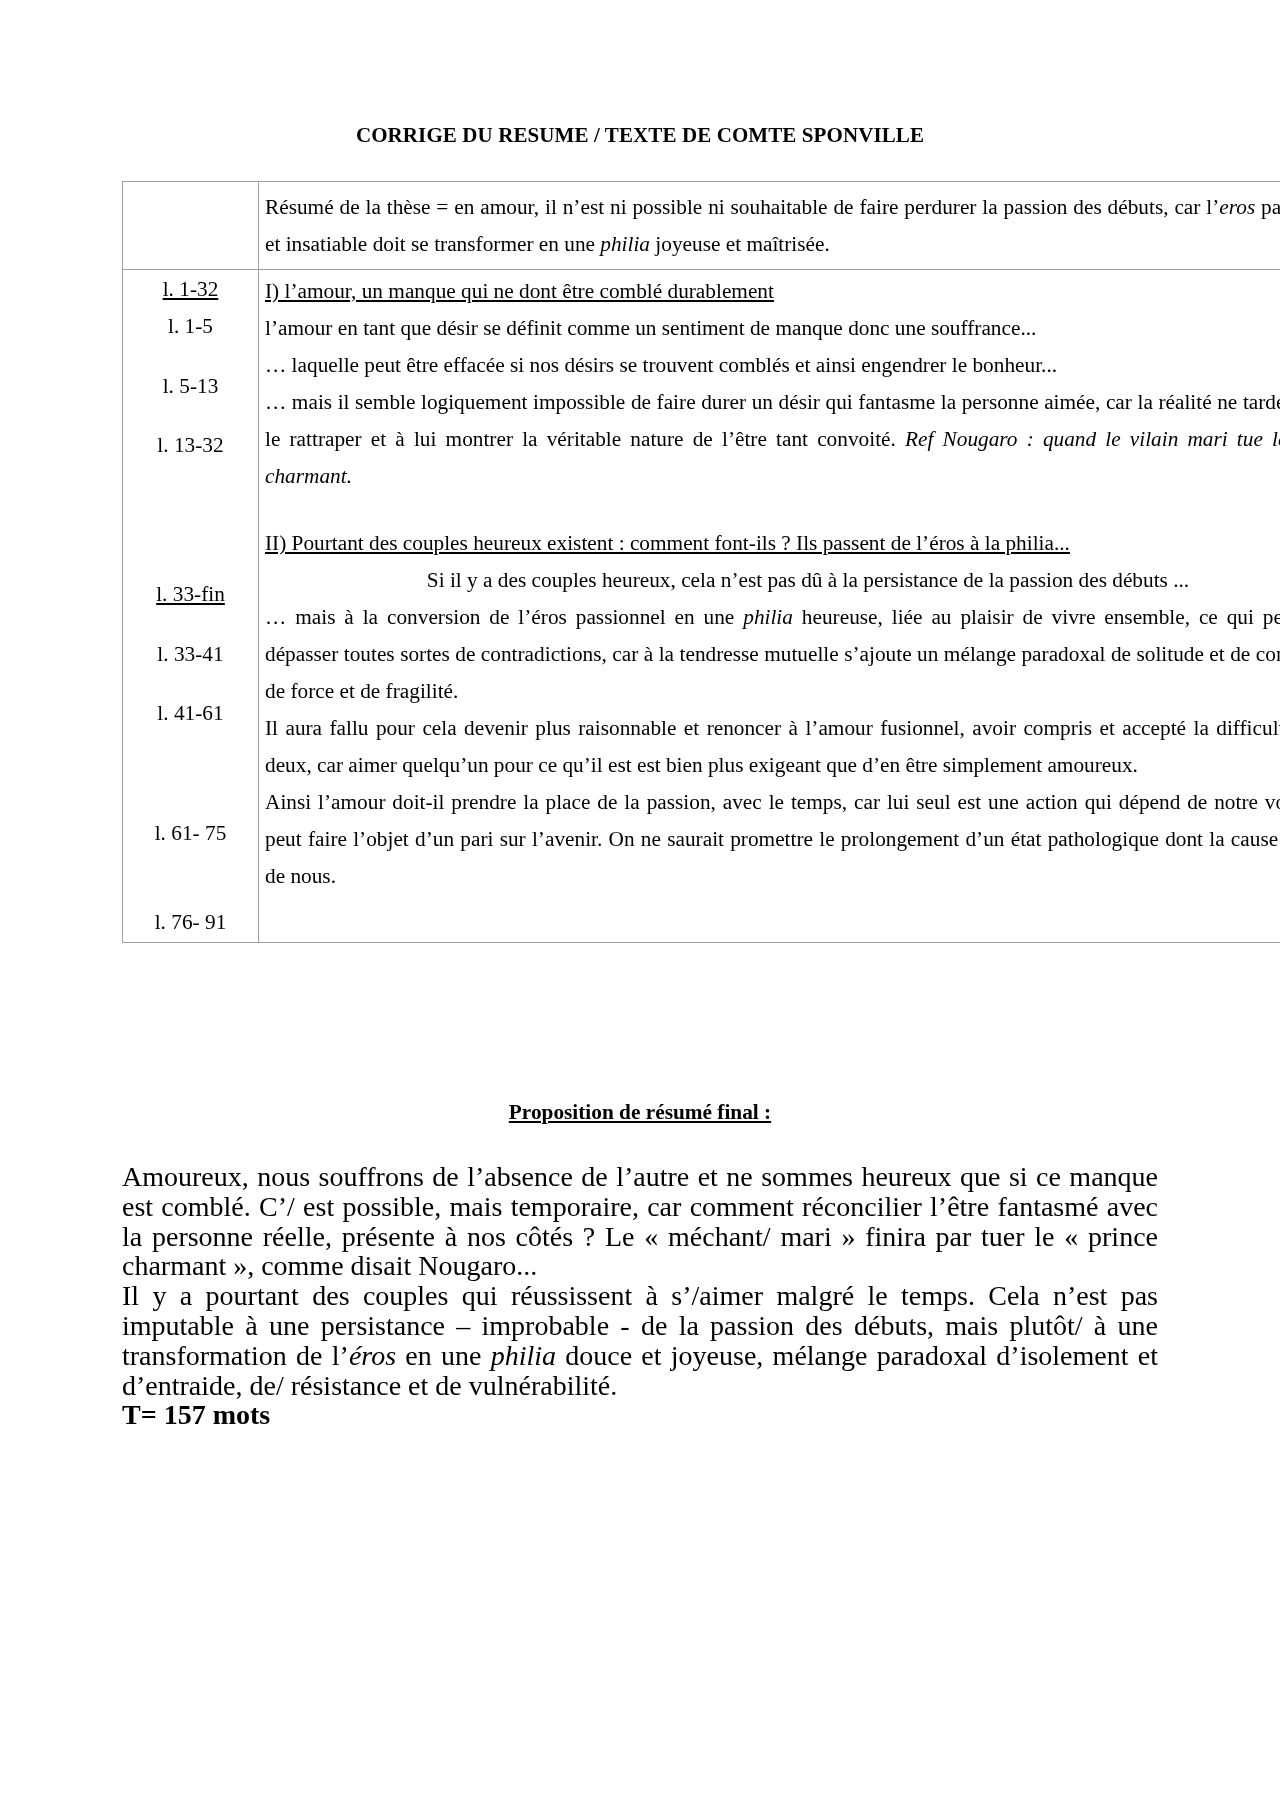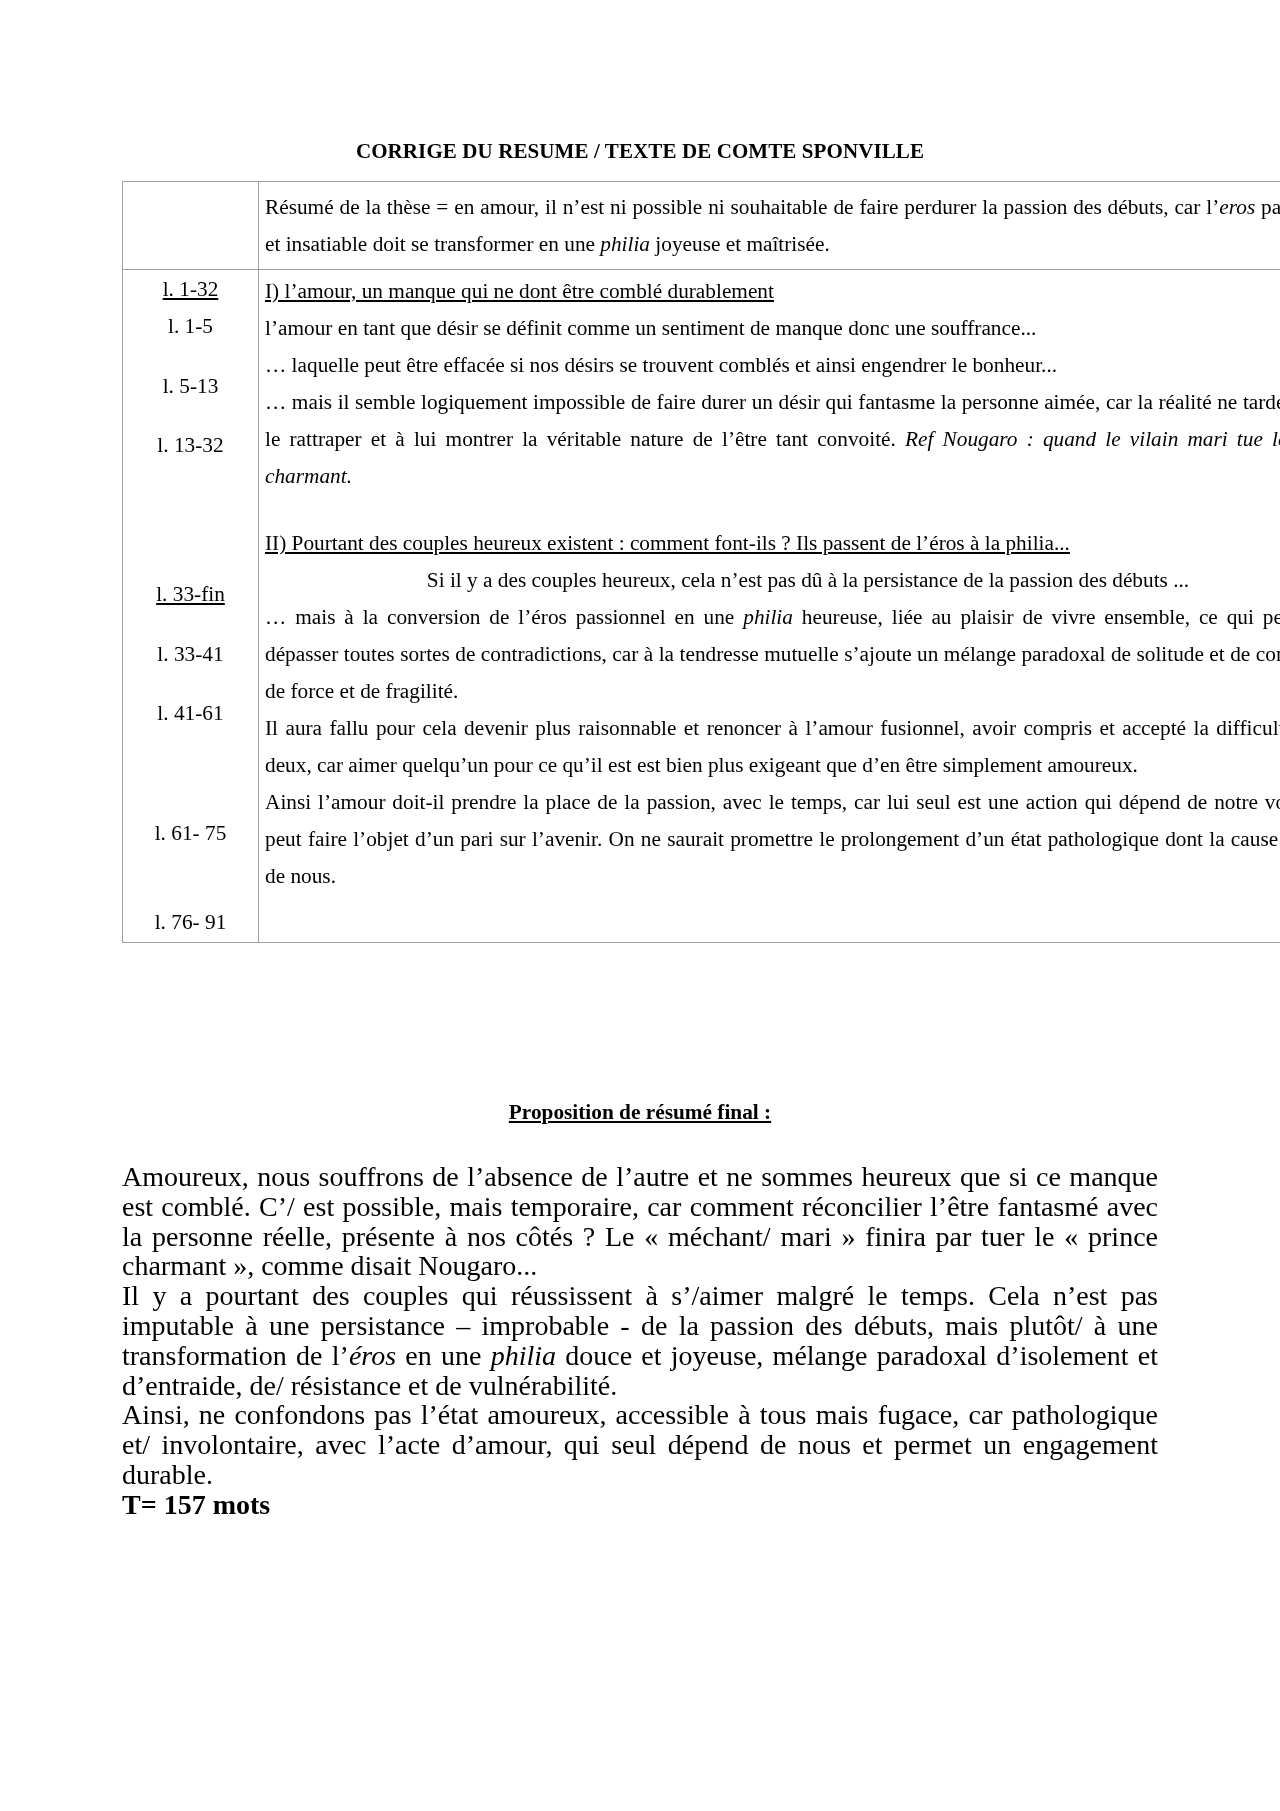--- a/index.html
+++ b/index.html
@@ -1,18 +1,18 @@
 <!DOCTYPE html>
 <html><head>
 <meta charset="utf-8">
 <style>
   html, body { margin: 0; padding: 0; background: #ffffff; }
   body { width: 1280px; height: 1811px; position: relative; overflow: hidden;
          font-family: "Liberation Serif", "DejaVu Serif", serif; color: #000; }
-  .page-title { position: absolute; top: 139px; left: 0; width: 1280px; text-align: center;
+  .page-title { position: absolute; top: 123px; left: 0; width: 1280px; text-align: center;
          font-weight: bold; font-size: 21px; letter-spacing: 0.1px; }
   table.corr { position: absolute; top: 181px; left: 122px; width: 1236px;
          border-collapse: collapse; font-size: 21.3px; line-height: 37px; }
   table.corr td { border: 1px solid #a0a0a0; vertical-align: top; padding: 1px; }
   td.lines { width: 133px; text-align: center; }
   td.content { padding: 3px 6px 2px 6px !important; text-align: justify; }
   tr.thesis td.content { font-family: "Liberation Sans", "DejaVu Sans", sans-serif;
          font-family: "Liberation Serif", serif; padding-top: 7px !important; padding-bottom: 6px !important; }
   .u { text-decoration: underline; }
   .i { font-style: italic; }
@@ -63,15 +63,14 @@
     </td>
   </tr>
 </tbody>
   </table>
 
 <div class="final-heading">Proposition de résumé final :</div>
 
 <div class="final-body">
   <p>Amoureux, nous souffrons de l’absence de l’autre et ne sommes heureux que si ce manque est comblé. C’/ est possible, mais temporaire, car comment réconcilier l’être fantasmé avec la personne réelle, présente à nos côtés ? Le « méchant/ mari » finira par tuer le « prince charmant », comme disait Nougaro...</p>
   <p><span>Il y a pourtant des couples qui réussissent à s’/aimer malgré le temps. Cela n’est pas imputable à une persistance – improbable - de la passion des débuts, mais plutôt/ à une transformation de l’</span><span class="i">éros</span><span> en une </span><span class="i">philia</span><span> douce et joyeuse, mélange paradoxal d’isolement et d’entraide, de/ résistance et de vulnérabilité.</span></p>
-  <p>Ainsi, ne confondons pas l’état amoureux, accessible à tous mais fugace, car pathologique et/ involontaire, avec l’acte d’amour, qui seul dépend de nous et permet un engagement durable.</p>
   <p class="count">T= 157 mots</p>
 </div>
 
 </body></html>

